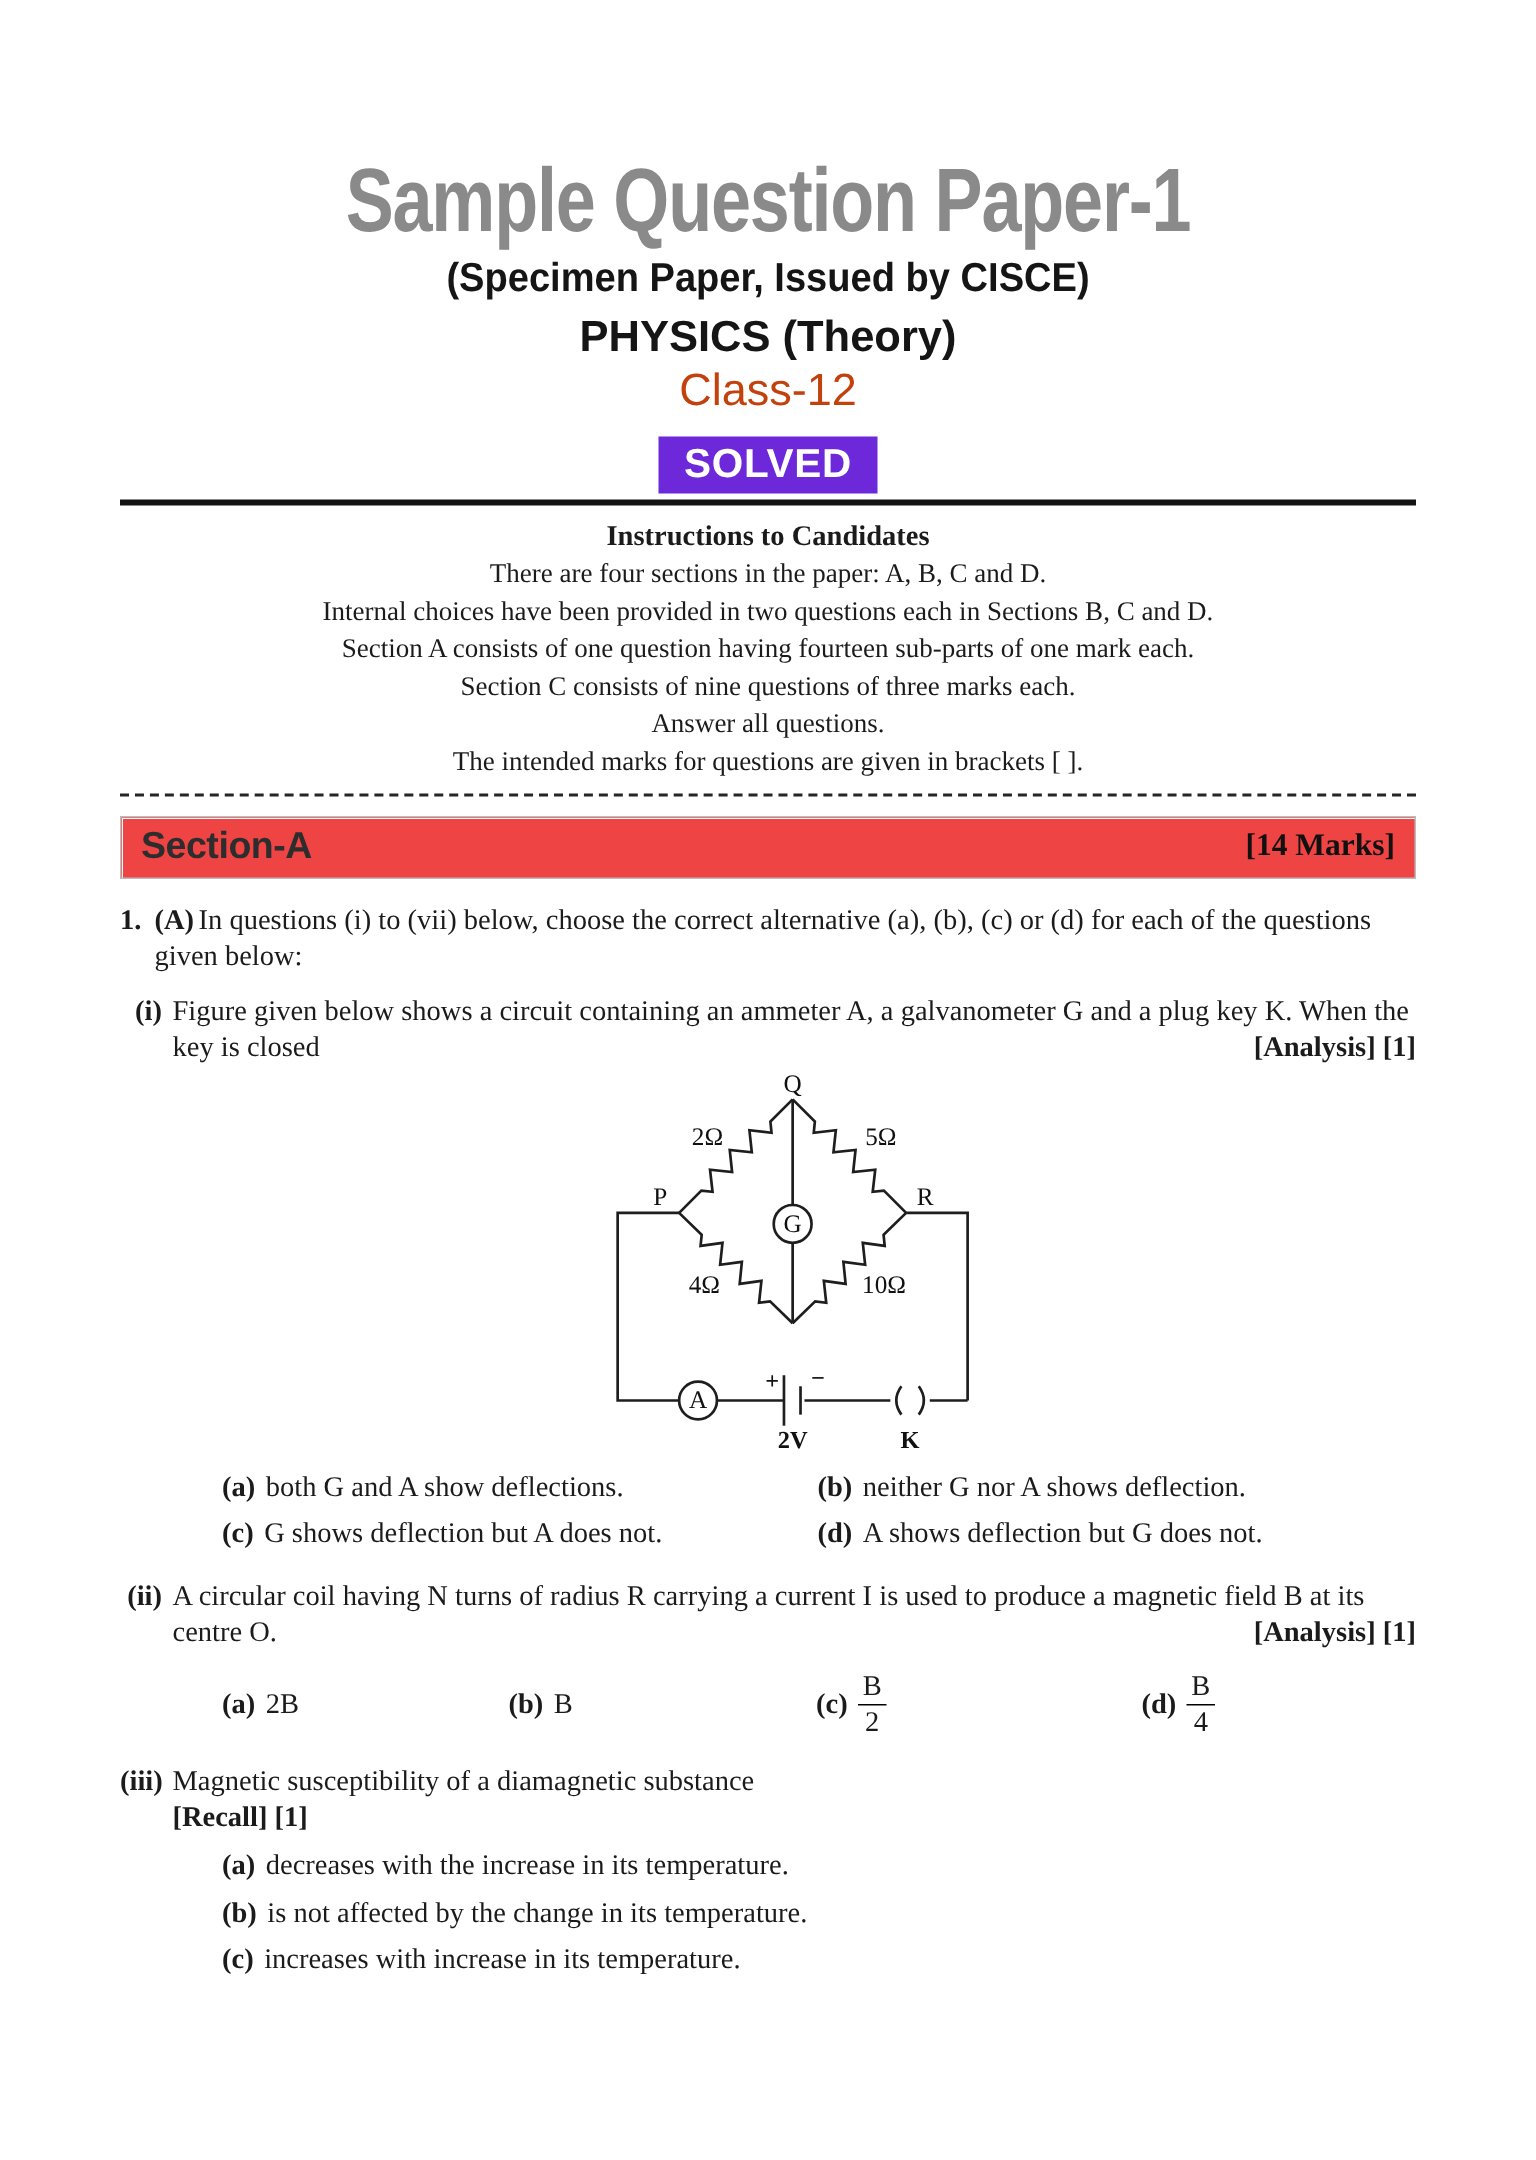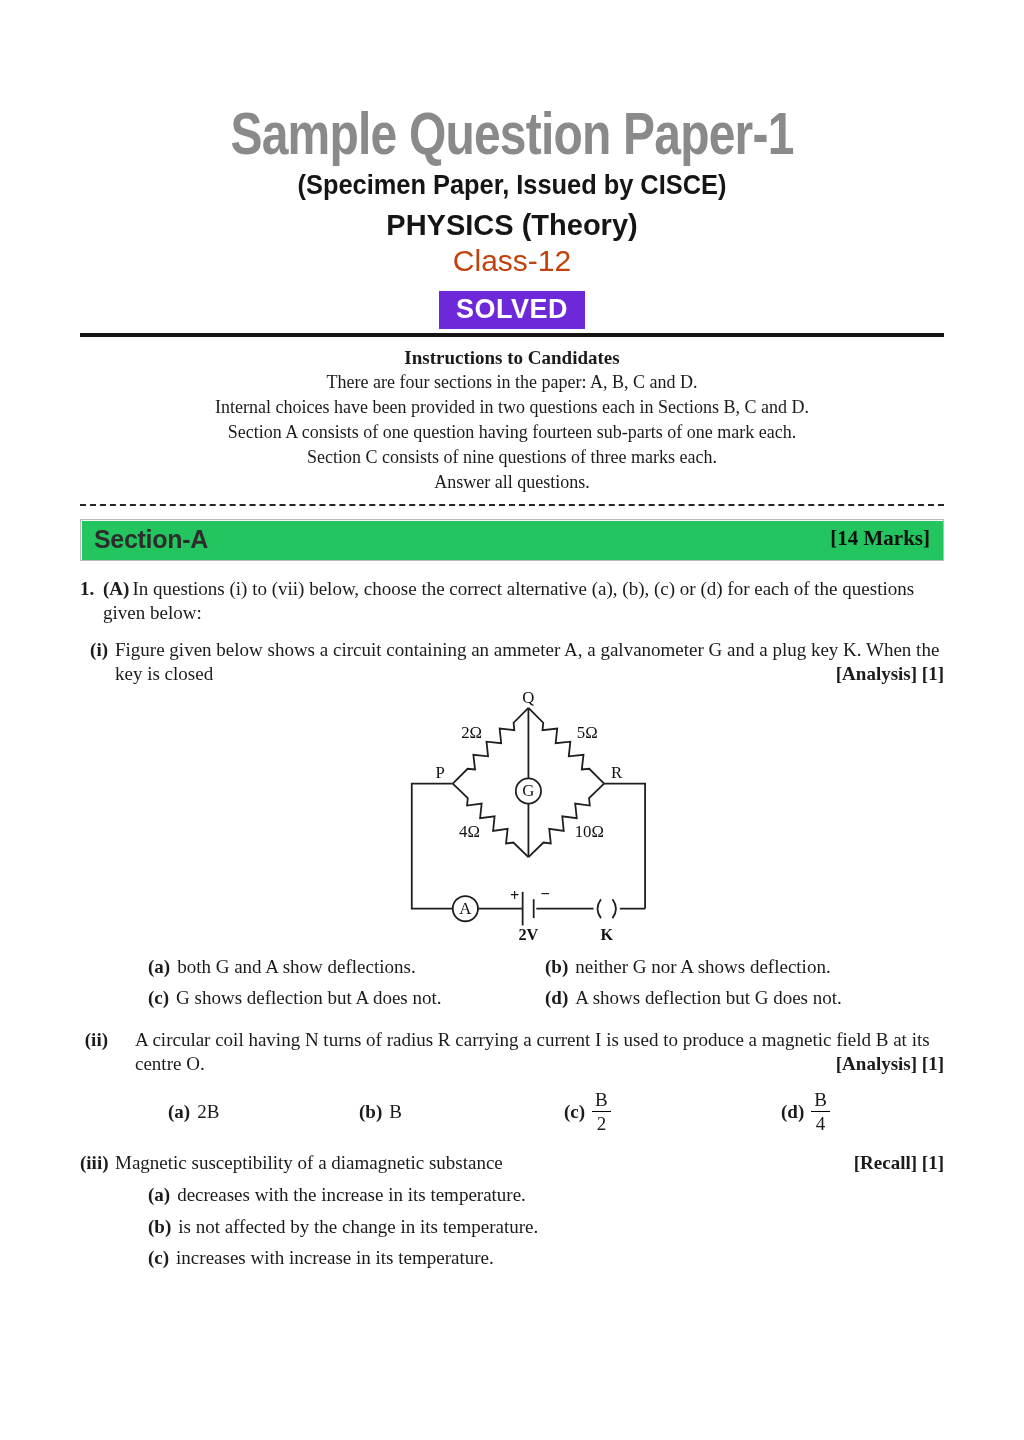--- a/index.html
+++ b/index.html
@@ -48,21 +48,21 @@
   .thick-rule { margin-top:4px; height:3.5px; background:#141414; }
 
   
   .instructions { text-align:center; }
   .instr-heading { margin-top:9px; font-weight:bold; font-size:19px; line-height:24px; }
   .instr-line { font-size:18px; line-height:25px; }
   .dashed-divider { margin-top:9px; border-top:2.5px dashed #252525; height:0; }
 
   
   .section-bar {
-    margin-top:13px; background:#22c55e;
+    margin-top:13px; background:#ef4444;
     border:1px solid #bcbcbc; box-shadow:inset 1px 1px 0 #f6f6f6;
     display:flex; justify-content:space-between; align-items:center;
     padding:5px 13px 7px;
   }
   .section-title {
     font-family:"Liberation Sans", sans-serif; font-weight:bold;
     font-size:25px; line-height:28px; color:#2d2d2d; letter-spacing:-.3px;
   }
   .section-marks { font-weight:bold; font-size:21px; color:#111; }
 
@@ -71,21 +71,21 @@
   .q1 { margin-top:16px; display:flex; }
   .q1 .num { flex:none; width:23px; font-weight:bold; }
   .q1 .part { font-weight:bold; margin-right:3px; }
   .q1 .content { flex:1; }
 
   .subq { display:flex; }
   .subq .lbl { flex:none; width:28px; text-align:right; margin-right:7px; font-weight:bold; }
   .subq .content { flex:1; }
   .tag-line { text-align:right; font-weight:bold; margin-top:-24px; }
   .q-i { margin-top:13px; }
-  .q-ii { margin-top:18px;gap:20px; }
+  .q-ii { margin-top:18px; }
   .q-iii { margin-top:16px; }
   .para2 { margin-top:11px; }
 
   
   .circuit { display:flex; justify-content:center; margin:3px 0 8px; }
   .circuit svg { width:268px; display:block; }
   .cwire { fill:none; stroke:#1e1e1e; stroke-width:1.7; }
   .cnode { fill:#ffffff; stroke:#1e1e1e; stroke-width:1.7; }
   .clabel { font-family:"Liberation Serif", serif; font-size:16px; fill:#111; }
   .clabel-b { font-family:"Liberation Serif", serif; font-size:15.5px; font-weight:bold; fill:#111; }
@@ -94,21 +94,21 @@
   .optgrid2 { margin-left:33px; margin-top:7px; display:grid; grid-template-columns:397px 1fr; row-gap:7px; }
   .opt { display:flex; gap:7px; align-items:center; }
   .opt b { flex:none; }
   .optrow4 { margin-left:33px; margin-top:12px; display:flex; align-items:center; }
   .optrow4 .opt:nth-child(1) { width:191px; }
   .optrow4 .opt:nth-child(2) { width:205px; }
   .optrow4 .opt:nth-child(3) { width:217px; }
   .frac { display:inline-block; text-align:center; vertical-align:middle; }
   .frac .num2 { display:block; border-bottom:1.6px solid #000; padding:0 3px; line-height:23px; }
   .frac .den2 { display:block; line-height:23px; }
-  .q3head { display:flex; justify-content:space-between; }
+  .q3head { display:flex; justify-content:space-between;flex-direction:column; }
   .optlist { margin-left:33px; margin-top:8px; }
   .optlist .opt { margin-bottom:7.5px; align-items:flex-start; }
 </style>
 </head>
 <body>
 
 <div class="page">
 
   <div class="title">Sample Question Paper-1</div>
   <div class="subtitle">(Specimen Paper, Issued by CISCE)</div>
@@ -120,20 +120,21 @@
 
   <div class="thick-rule"></div>
 
   <div class="instructions">
     <div class="instr-heading">Instructions to Candidates</div>
     <div class="instr-line">There are four sections in the paper: A, B, C and D.</div>
     <div class="instr-line">Internal choices have been provided in two questions each in Sections B, C and D.</div>
     <div class="instr-line">Section A consists of one question having fourteen sub-parts of one mark each.</div>
     <div class="instr-line">Section C consists of nine questions of three marks each.</div>
     <div class="instr-line">Answer all questions.</div>
+    <div class="instr-line">The intended marks for questions are given in brackets [ ].</div>
   </div>
   <div class="dashed-divider"></div>
 
   <div class="section-bar">
     <span class="section-title">Section-A</span>
     <span class="section-marks">[14 Marks]</span>
   </div>
 
   <div class="q1">
     <span class="num">1.</span>

